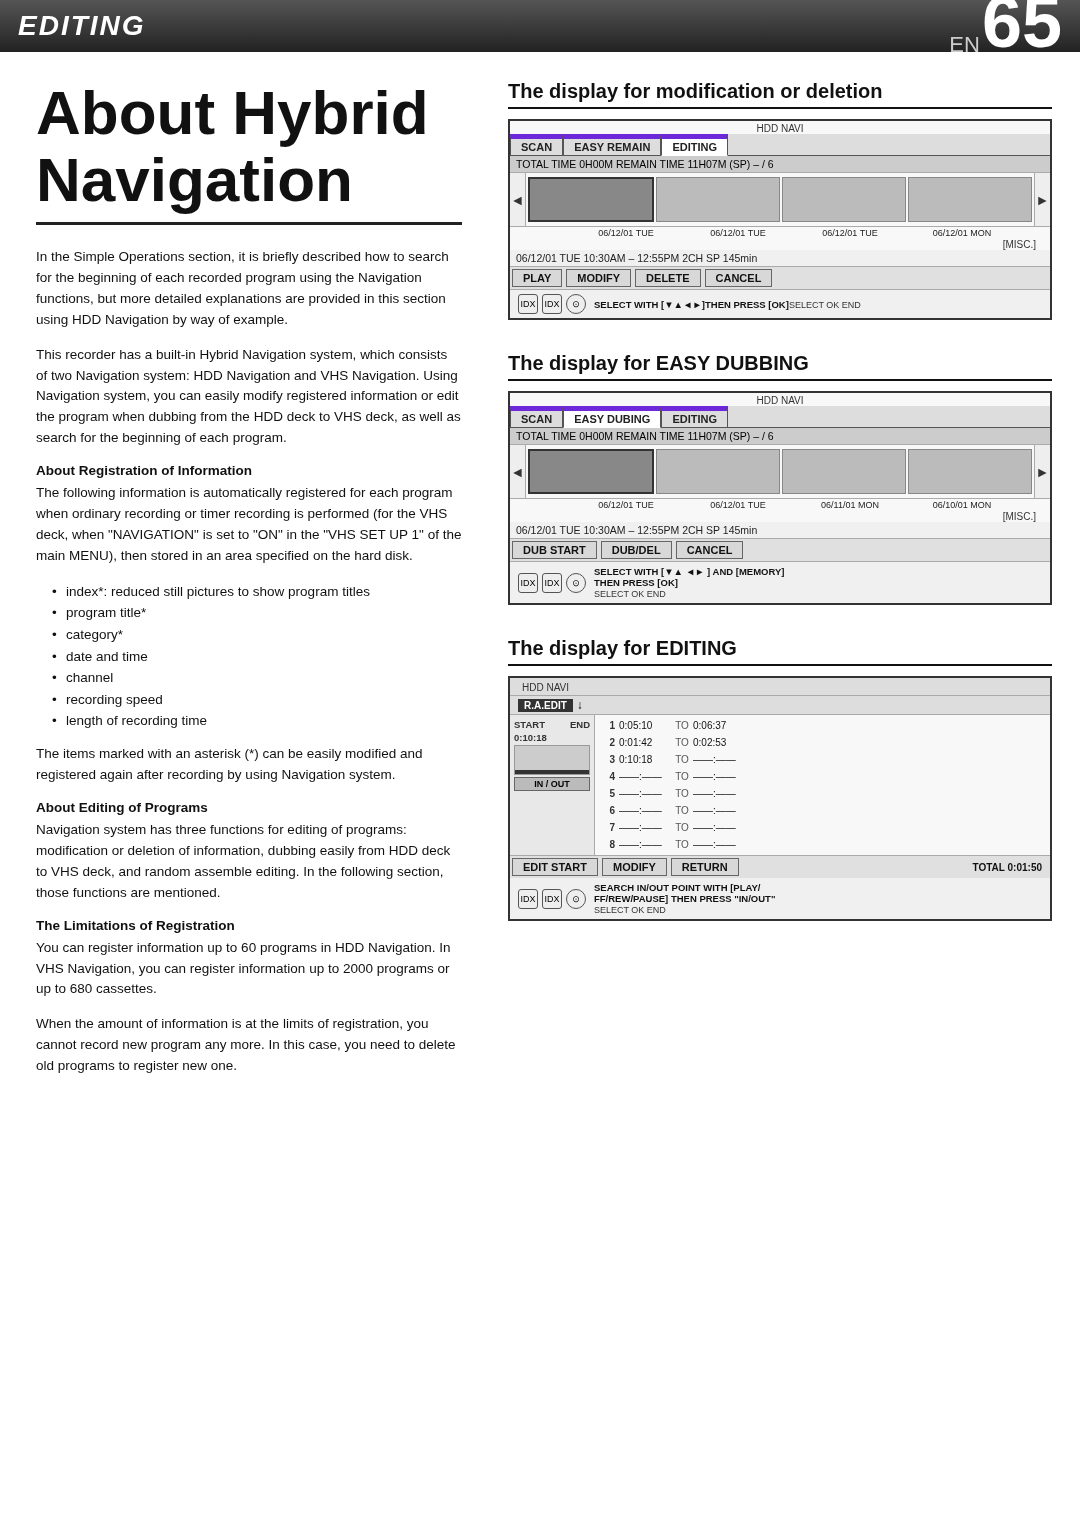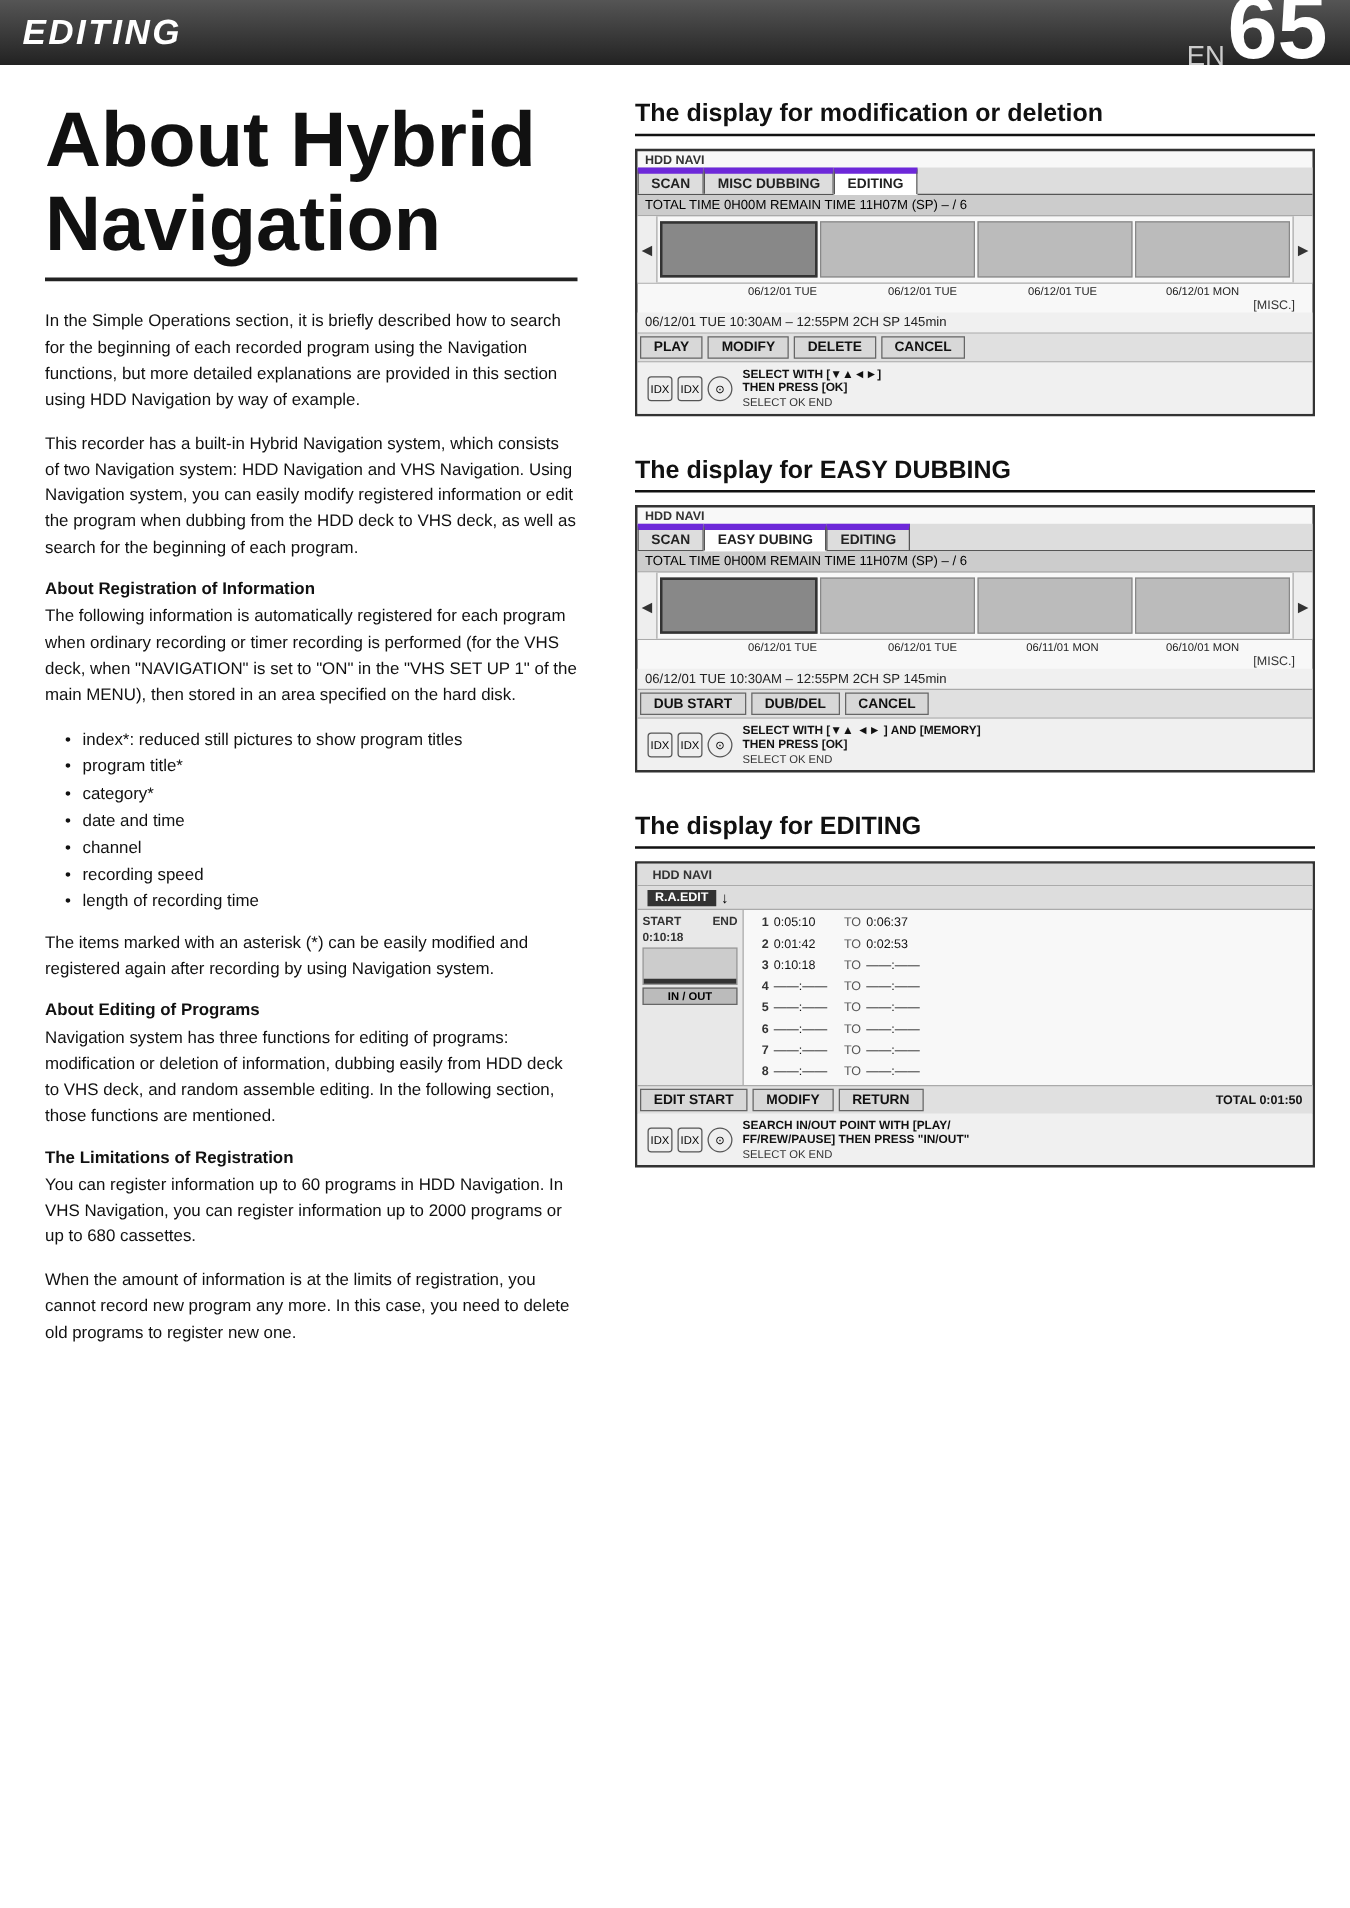--- a/index.html
+++ b/index.html
@@ -128,21 +128,22 @@
       border: 2px solid #333;
       background: #f8f8f8;
       width: 100%;
       font-size: 11px;
       font-family: Arial, sans-serif;
     }
     .hdd-navi-label {
       font-size: 10px;
       color: #333;
       padding: 2px 6px 0 6px;
-      font-weight: bold;
+      font-weight: normal;
+      text-align: center;
     }
     .hdd-navi-tabs {
       display: flex;
       border-bottom: 1px solid #555;
       background: #ddd;
     }
     .hdd-tab {
       padding: 2px 10px;
       font-size: 11px;
       font-weight: bold;
@@ -435,21 +436,21 @@
 
   <div class="right-col">
 
     <div class="display-section">
       <div class="display-section-title">The display for modification or deletion</div>
 
       <div class="hdd-navi-box">
         <div class="hdd-navi-label">HDD NAVI</div>
         <div class="hdd-navi-tabs">
           <div class="hdd-tab">SCAN</div>
-          <div class="hdd-tab">MISC DUBBING</div>
+          <div class="hdd-tab">EASY REMAIN</div>
           <div class="hdd-tab active">EDITING</div>
           <div class="hdd-tab-space"></div>
         </div>
         <div class="hdd-status-bar">TOTAL TIME  0H00M   REMAIN TIME 11H07M (SP)   – / 6</div>
         <div class="hdd-thumb-row">
           <div class="hdd-arrow">◄</div>
           <div class="hdd-thumbs">
             <div class="hdd-thumb selected"></div>
             <div class="hdd-thumb"></div>
             <div class="hdd-thumb"></div>
@@ -470,21 +471,21 @@
           <div class="hdd-btn">MODIFY</div>
           <div class="hdd-btn">DELETE</div>
           <div class="hdd-btn">CANCEL</div>
         </div>
         <div class="hdd-control-row">
           <div class="hdd-control-icons">
             <div class="ctrl-icon" style="font-size:9px;">IDX</div>
             <div class="ctrl-icon" style="font-size:9px;">IDX</div>
             <div class="ctrl-icon-circle" style="font-size:9px;">⊙</div>
           </div>
-          <div style="display:flex;flex-direction:column;">
+          <div style="display:flex;flex-direction:row;">
             <div class="hdd-control-text">SELECT WITH [▼▲◄►]</div>
             <div class="hdd-control-text">THEN PRESS   [OK]</div>
             <div class="hdd-control-labels">SELECT  OK  END</div>
           </div>
         </div>
       </div>
     </div>
 
     <div class="display-section">
       <div class="display-section-title">The display for EASY DUBBING</div>

